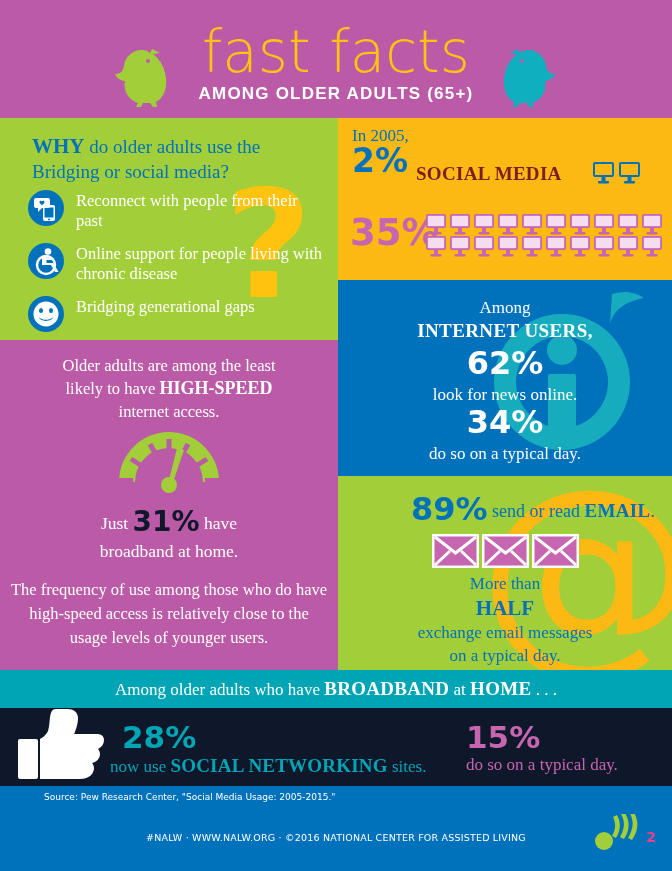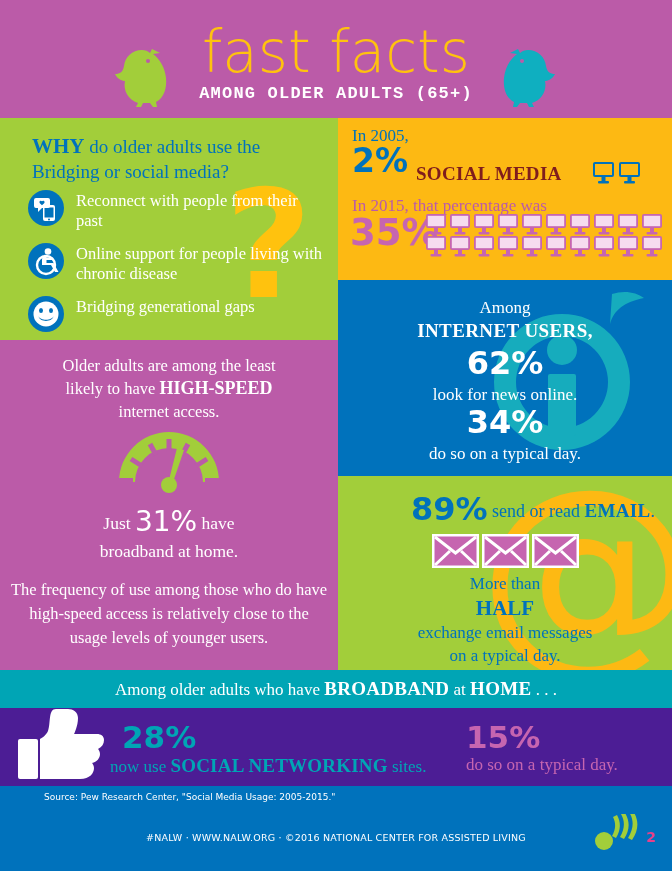--- a/index.html
+++ b/index.html
@@ -18,37 +18,37 @@
     padding-left:40px;
   }
   .title {
     position:absolute; left:0; top:22px; width:672px; text-align:center;
     font-family:"DejaVu Sans", sans-serif;
     font-size:58px; font-weight:300; color:#FFC20E; letter-spacing:0px;
     line-height:60px;
   }
   .subtitle {
     position:absolute; left:0; top:84px; width:672px; text-align:center;
-    font-family:Liberation Mono, monospace;
+    font-family:Liberation Sans, sans-serif;
     font-size:17px; font-weight:600; color:#FFFFFF; letter-spacing:1.2px;
   }
   .bird { position:absolute; }
   .bird-left { left:112px; top:46px; }
   .bird-right { left:500px; top:46px; }
 
   
   .sec { position:absolute; overflow:hidden; }
 
   .sec-why   { left:0;   top:118px; width:338px; height:222px; background:#A2CE3A; }
   .sec-hs    { left:0;   top:340px; width:338px; height:330px; background:#BB5BA8; }
   .sec-sm    { left:338px; top:118px; width:334px; height:162px; background:#FDB913; }
   .sec-iu    { left:338px; top:280px; width:308px; height:196px; background:#0072BC; }
   .sec-em    { left:338px; top:476px; width:334px; height:194px; background:#A2CE3A; }
   .sec-bb    { left:0;   top:670px; width:672px; height:38px; background:#00A5B5; }
-  .sec-soc   { left:0;   top:708px; width:672px; height:78px; background:#4c1d95; }
+  .sec-soc   { left:0;   top:708px; width:672px; height:78px; background:#0f172a; }
   .sec-foot  { left:0;   top:786px; width:672px; height:85px; background:#0072BC; }
 
   
   .why-q {
     position:absolute; right:26px; top:52px;
     font-family:"DejaVu Sans", sans-serif; font-size:150px; font-weight:700;
     color:#FFC20E; line-height:150px; opacity:1;
   }
   .why-head {
     position:absolute; left:32px; top:16px; width:290px;
@@ -68,22 +68,22 @@
     position:absolute; left:18px; top:14px; width:302px; text-align:center;
     font-size:16.5px; color:#FFFFFF; line-height:23px;
   }
   .hs-top b { font-weight:bold; font-size:18px; }
   .hs-gauge { position:absolute; left:111px; top:88px; }
   .hs-mid {
     position:absolute; left:18px; top:168px; width:302px; text-align:center;
     font-size:17.5px; color:#FFFFFF; line-height:28px;
   }
   .hs-mid .pct {
-    font-family:"DejaVu Sans", sans-serif; font-weight:normal;
-    font-size:28px; color:#ffffff; vertical-align:-2px;text-align:right;
+    font-family:"DejaVu Sans", sans-serif; font-weight:bold;
+    font-size:28px; color:#0f172a; vertical-align:-2px;text-align:right;
   }
   .hs-bot {
     position:absolute; left:10px; top:238px; width:318px; text-align:center;
     font-size:16.5px; color:#FFFFFF; line-height:24px;
   }
 
   
   .sm-l1 { position:absolute; left:14px; top:8px; font-size:17px; color:#0072BC; }
   .sm-r2 { position:absolute; left:14px; top:26px; }
   .sm-big {
@@ -305,21 +305,20 @@
           <rect x="5" y="19" width="11" height="2.5" rx="1"></rect>
           <rect x="26" y="0" width="21" height="15" rx="2"></rect>
           <rect x="34.5" y="15" width="4" height="4"></rect>
           <rect x="31" y="19" width="11" height="2.5" rx="1"></rect>
         </g>
         <rect x="2" y="2" width="17" height="11" fill="#FDB913"></rect>
         <rect x="28" y="2" width="17" height="11" fill="#FDB913"></rect>
       </svg>
     </div>
 
-    <div class="sm-l3">In 2015, that percentage was</div>
     <div class="sm-big35">35%</div>
 
     <div class="mon-grid">
       <div class="mon-row">
         <svg width="240" height="22" viewBox="0 0 240 22">
           <g>
             <g transform="translate(0,0)">
                 <rect x="0" y="0" width="20" height="14" rx="2" fill="#C665B0"></rect>
                 <rect x="1.8" y="1.8" width="16.4" height="10.4" fill="#F6DCEF"></rect>
                 <rect x="8" y="14" width="4" height="4" fill="#C665B0"></rect>

